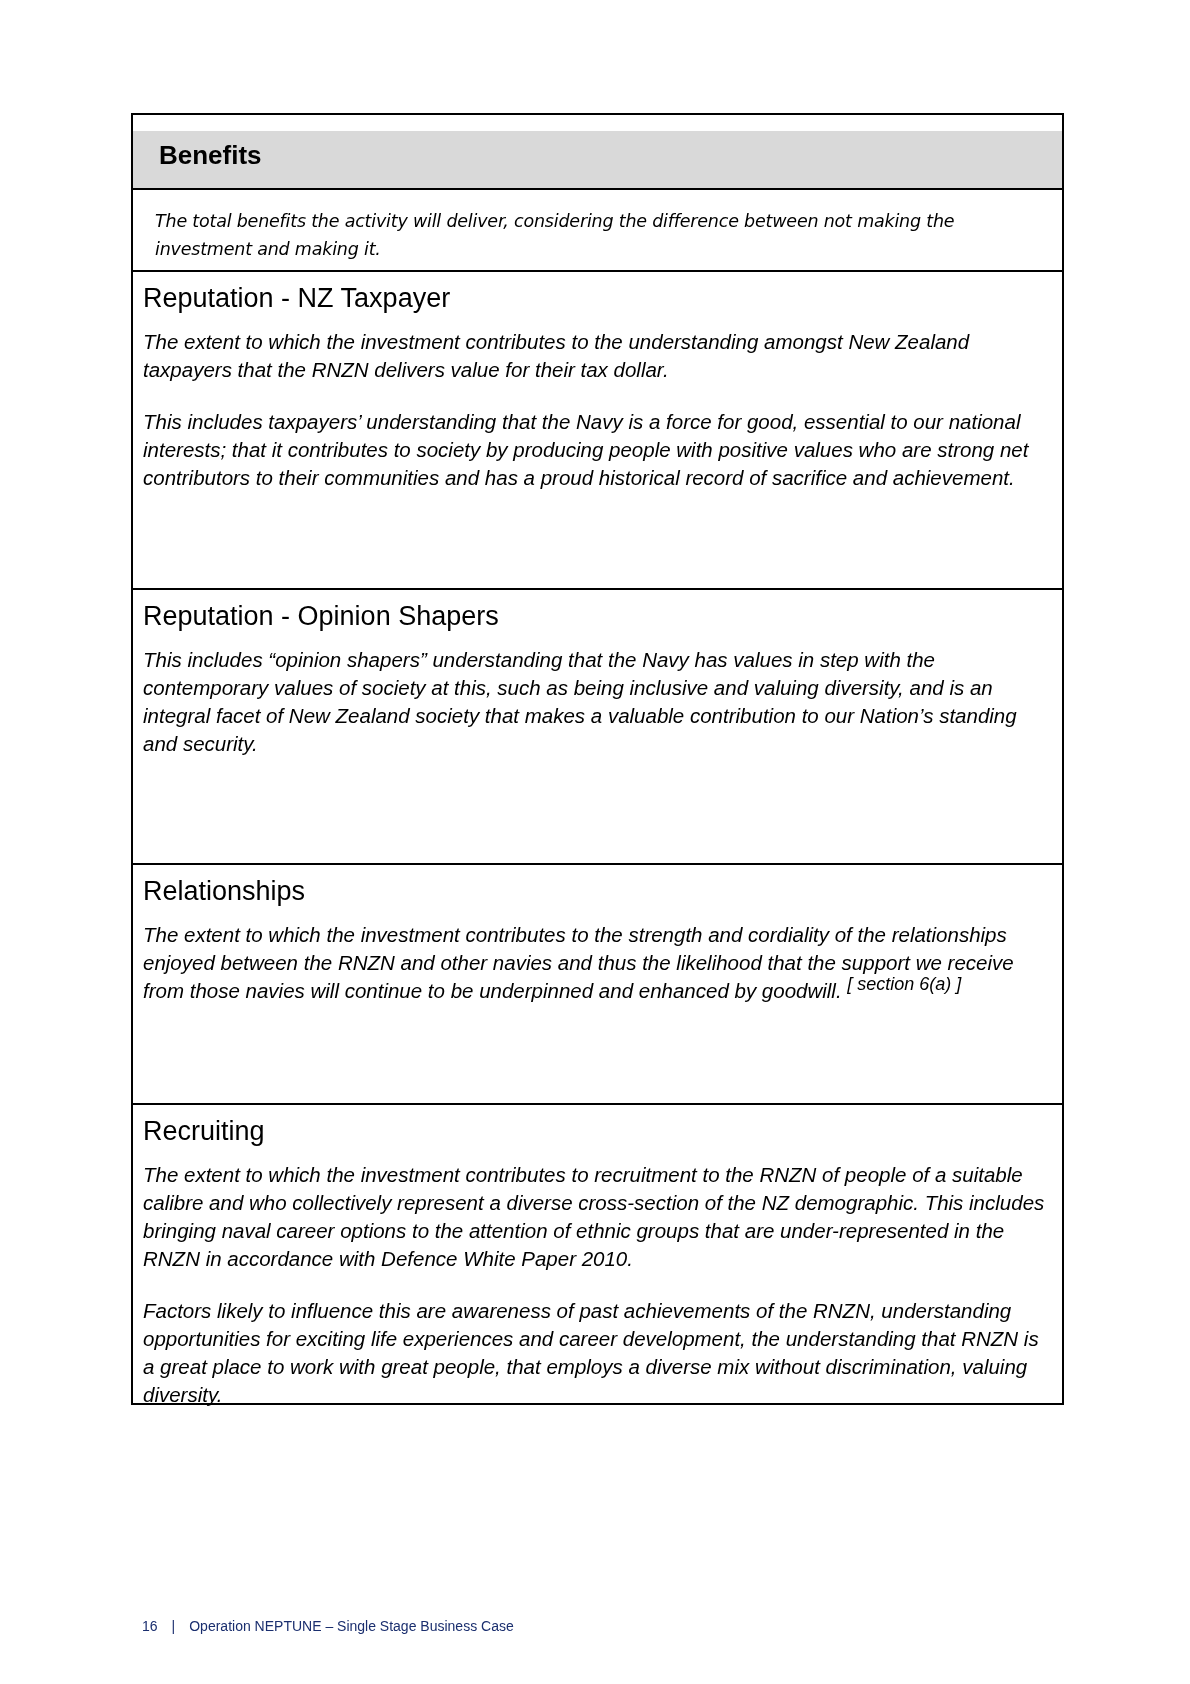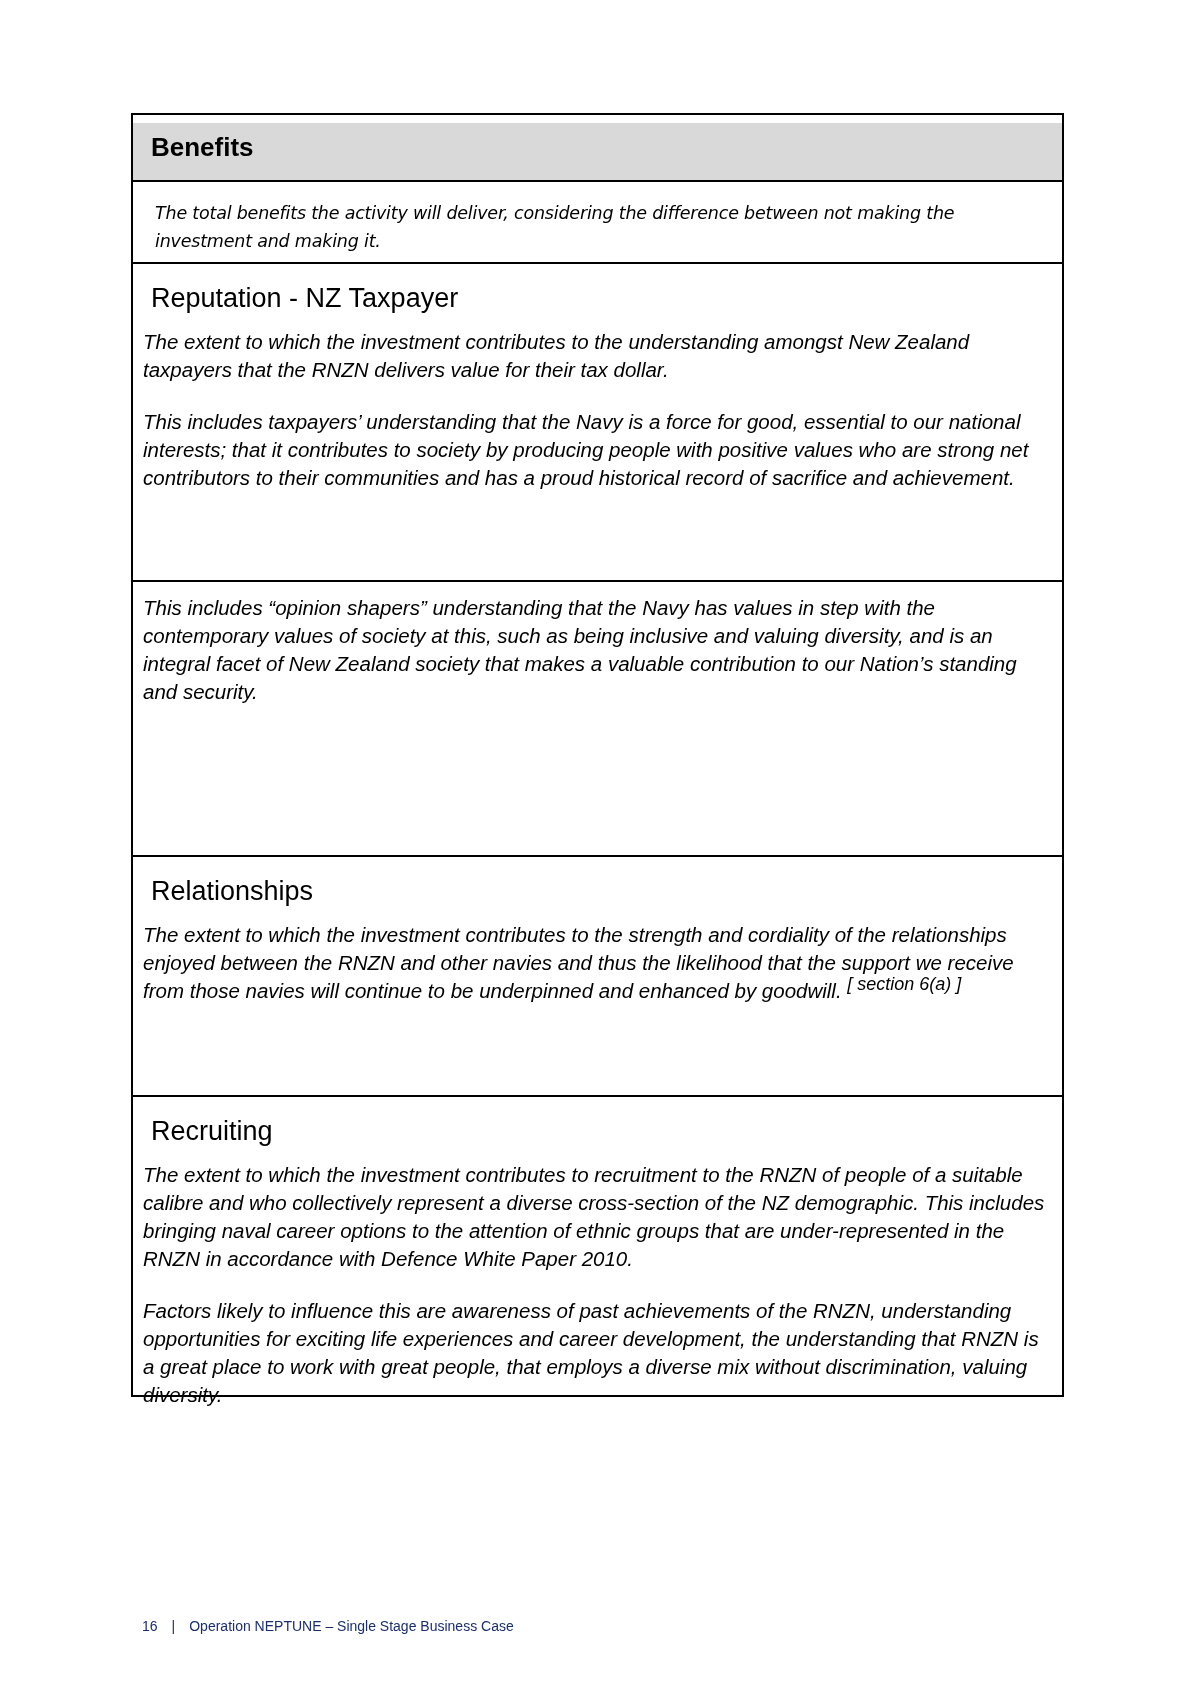--- a/index.html
+++ b/index.html
@@ -1,24 +1,24 @@
 <!DOCTYPE html>
 <html><head>
 <meta charset="utf-8">
 <style>
   html, body { margin: 0; padding: 0; background: #ffffff; }
   body { width: 1190px; height: 1684px; position: relative; font-family: "Liberation Sans", sans-serif; color: #000; }
   .table { position: absolute; left: 131px; top: 113px; width: 933px; border: 2.5px solid #000; box-sizing: border-box; }
   .row { border-top: 2px solid #000; box-sizing: border-box; padding: 0 10px; }
   .row:first-child { border-top: none; }
   .hdr { background: #d9d9d9; height: 57px; }
-  .hdr h1 { margin: 8px; padding-top: 9px; font-size: 26px; font-weight: bold; }
+  .hdr h1 { margin: 16px; padding-top: 9px; font-size: 26px; font-weight: bold; }
   .sub { height: 82px; }
   .sub p { margin: 12px; padding-top: 5px; font-family: "DejaVu Sans", sans-serif; font-style: italic; font-size: 17.5px; line-height: 28px; letter-spacing: -0.2px; }
-  .sec h2 { margin: 8px; padding-top: 8px; font-size: 27px; font-weight: normal; line-height: 36px; }
+  .sec h2 { margin: 0; padding-top: 8px; font-size: 27px; font-weight: normal; line-height: 36px; }
   .sec p { margin: 12px 0 0 0; font-size: 20.5px; line-height: 28px; font-style: italic; }
   .sec p + p { margin-top: 24px; }
   .r1 { height: 318px; }
   .r2 { height: 275px; }
   .r3 { height: 240px; }
   .r4 { height: 300px; }
   .redact { color: #000000; font-size: 18px; position: relative; top: -8px; }
   .footer { position: absolute; left: 142px; top: 1618px; font-size: 14px; color: #1a2e6e; }
   .footer .sep { margin: 0 14px; }
 </style>
@@ -33,20 +33,21 @@
     <p>The total benefits the activity will deliver, considering the difference between not making the investment and making it.</p>
   </div>
 
   <div class="row sec r1">
     <h2>Reputation - NZ Taxpayer</h2>
     <p>The extent to which the investment contributes to the understanding amongst New Zealand taxpayers that the RNZN delivers value for their tax dollar.</p>
     <p>This includes taxpayers’ understanding that the Navy is a force for good, essential to our national interests; that it contributes to society by producing people with positive values who are strong net contributors to their communities and has a proud historical record of sacrifice and achievement.</p>
   </div>
 
   <div class="row sec r2">
+    <h2>Reputation - Opinion Shapers</h2>
     <p>This includes “opinion shapers” understanding that the Navy has values in step with the contemporary values of society at this, such as being inclusive and valuing diversity, and is an integral facet of New Zealand society that makes a valuable contribution to our Nation’s standing and security.</p>
   </div>
 
   <div class="row sec r3">
     <h2>Relationships</h2>
     <p><span>The extent to which the investment contributes to the strength and cordiality of the relationships enjoyed between the RNZN and other navies and thus the likelihood that the support we receive from those navies will continue to be underpinned and enhanced by goodwill.</span> <span class="redact">[ section 6(a) ]</span></p>
   </div>
 
   <div class="row sec r4">
     <h2>Recruiting</h2>

